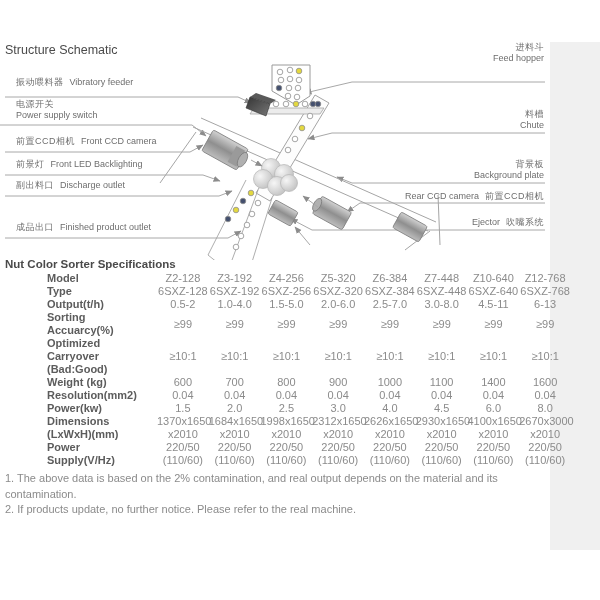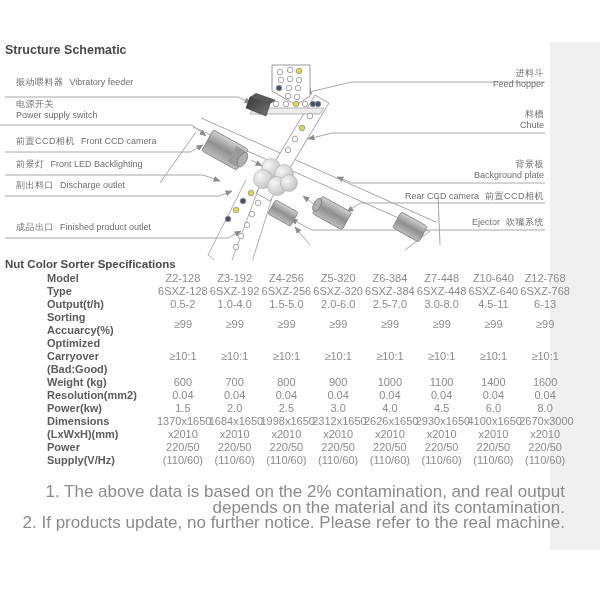--- a/index.html
+++ b/index.html
@@ -2,39 +2,39 @@
 <html><head>
 <meta charset="utf-8">
 <style>
   html,body{margin:0;padding:0;}
   body{
     width:600px;height:600px;position:relative;overflow:hidden;
     background:#ffffff;
     font-family:"Liberation Sans", sans-serif;
   }
   .sidebar{position:absolute;top:42px;right:0;width:50px;height:508px;background:#f0f0f0;z-index:0;}
-  .h1{position:absolute;left:5px;top:43px;font-size:12.5px;font-weight:bold;color:#4a4a4a;z-index:2;}
+  .h1{position:absolute;left:5px;top:43px;font-size:12.5px;font-weight:normal;color:#4a4a4a;z-index:2;}
   .schematic-svg{position:absolute;left:0;top:55px;z-index:1;}
   .lab{position:absolute;font-size:9px;color:#6e6e6e;line-height:11px;white-space:nowrap;z-index:2;}
   .lab .zh{letter-spacing:.5px;}
   .lab.l{left:5px;margin-left:11px;}
   .lab.r{right:56px;text-align:right;}
   .lab .block{display:block;}
   .lab .gap{display:inline-block;width:6px;}
   .spec{position:absolute;left:5px;top:258px;width:572px;z-index:2;}
   .spec-title{font-size:11.5px;font-weight:bold;color:#4a4a4a;margin:0 0 2px 0;}
   table.spec-table{border-collapse:collapse;width:566px;table-layout:fixed;}
   table.spec-table td{
     font-size:11px;color:#8b8b8b;text-align:center;padding:0;
     line-height:13px;white-space:pre-line;vertical-align:middle;
   }
   table.spec-table td.rlabel{
     text-align:left;font-weight:bold;color:#5c5c5c;width:110px;padding-left:42px;
   }
-  .notes{font-size:17px;color:#8b8b8b;line-height:15.5px;width:560px;margin-top:17px;text-align:right;}
+  .notes{font-size:11px;color:#8b8b8b;line-height:15.5px;width:560px;margin-top:4px;}
   .note{margin:0;}
 </style>
 </head>
 <body>
 
 <div class="sidebar"></div>
 
 <div class="h1">Structure Schematic</div>
 
 <svg class="schematic-svg" width="600" height="205" viewBox="0 0 600 205">
@@ -199,21 +199,21 @@
 <div class="lab l" style="top:159px">
   <span class="zh">前景灯</span><span class="gap"></span><span>Front LED Backlighting</span>
 </div>
 <div class="lab l" style="top:180px">
   <span class="zh">副出料口</span><span class="gap"></span><span>Discharge outlet</span>
 </div>
 <div class="lab l" style="top:222px">
   <span class="zh">成品出口</span><span class="gap"></span><span>Finished product outlet</span>
 </div>
 
-<div class="lab r" style="top:68px">
+<div class="lab r" style="top:42px">
   <span class="block zh">进料斗</span>
   <span class="block">Feed hopper</span>
 </div>
 <div class="lab r" style="top:109px">
   <span class="block zh">料槽</span>
   <span class="block">Chute</span>
 </div>
 <div class="lab r" style="top:159px">
   <span class="block zh">背景板</span>
   <span class="block">Background plate</span>

